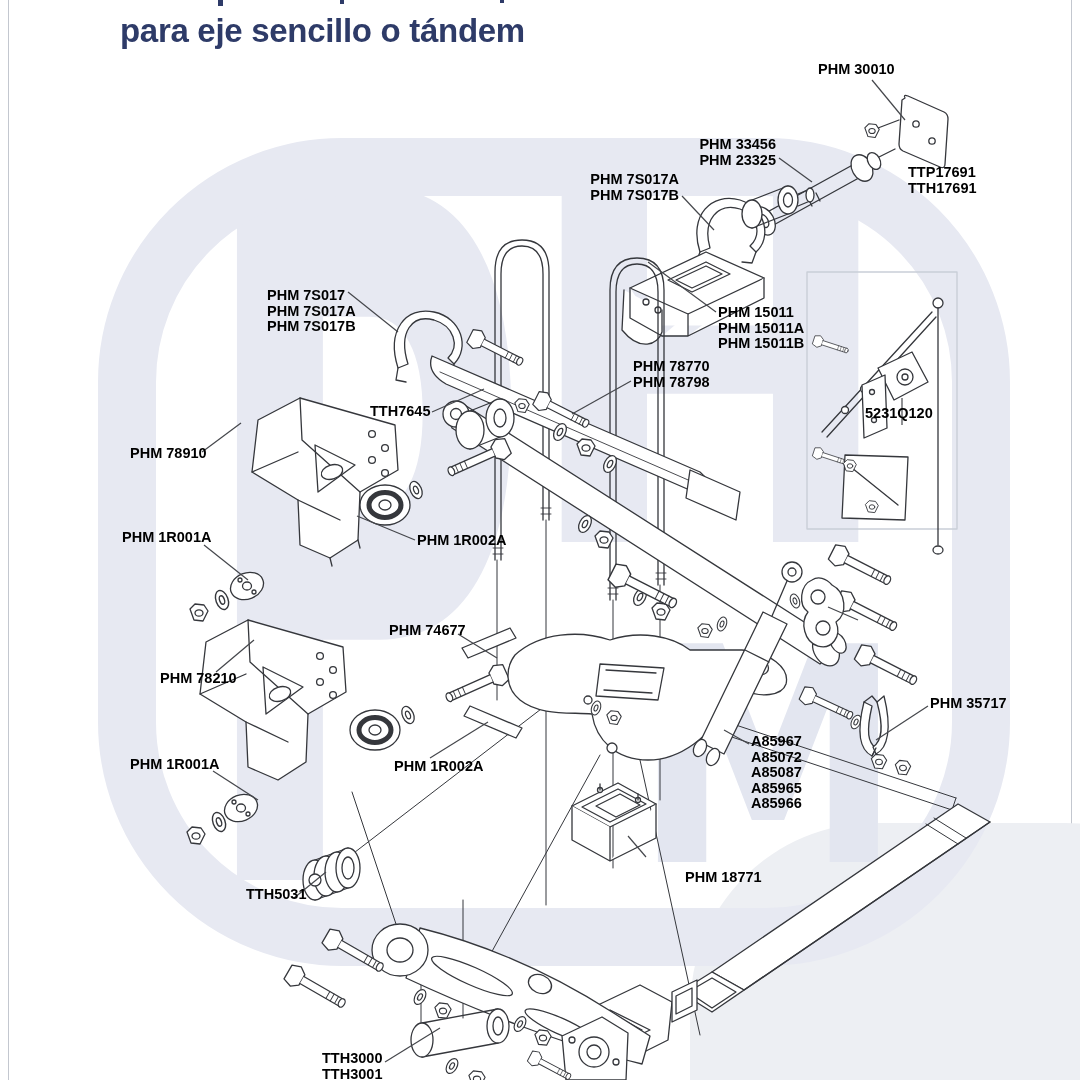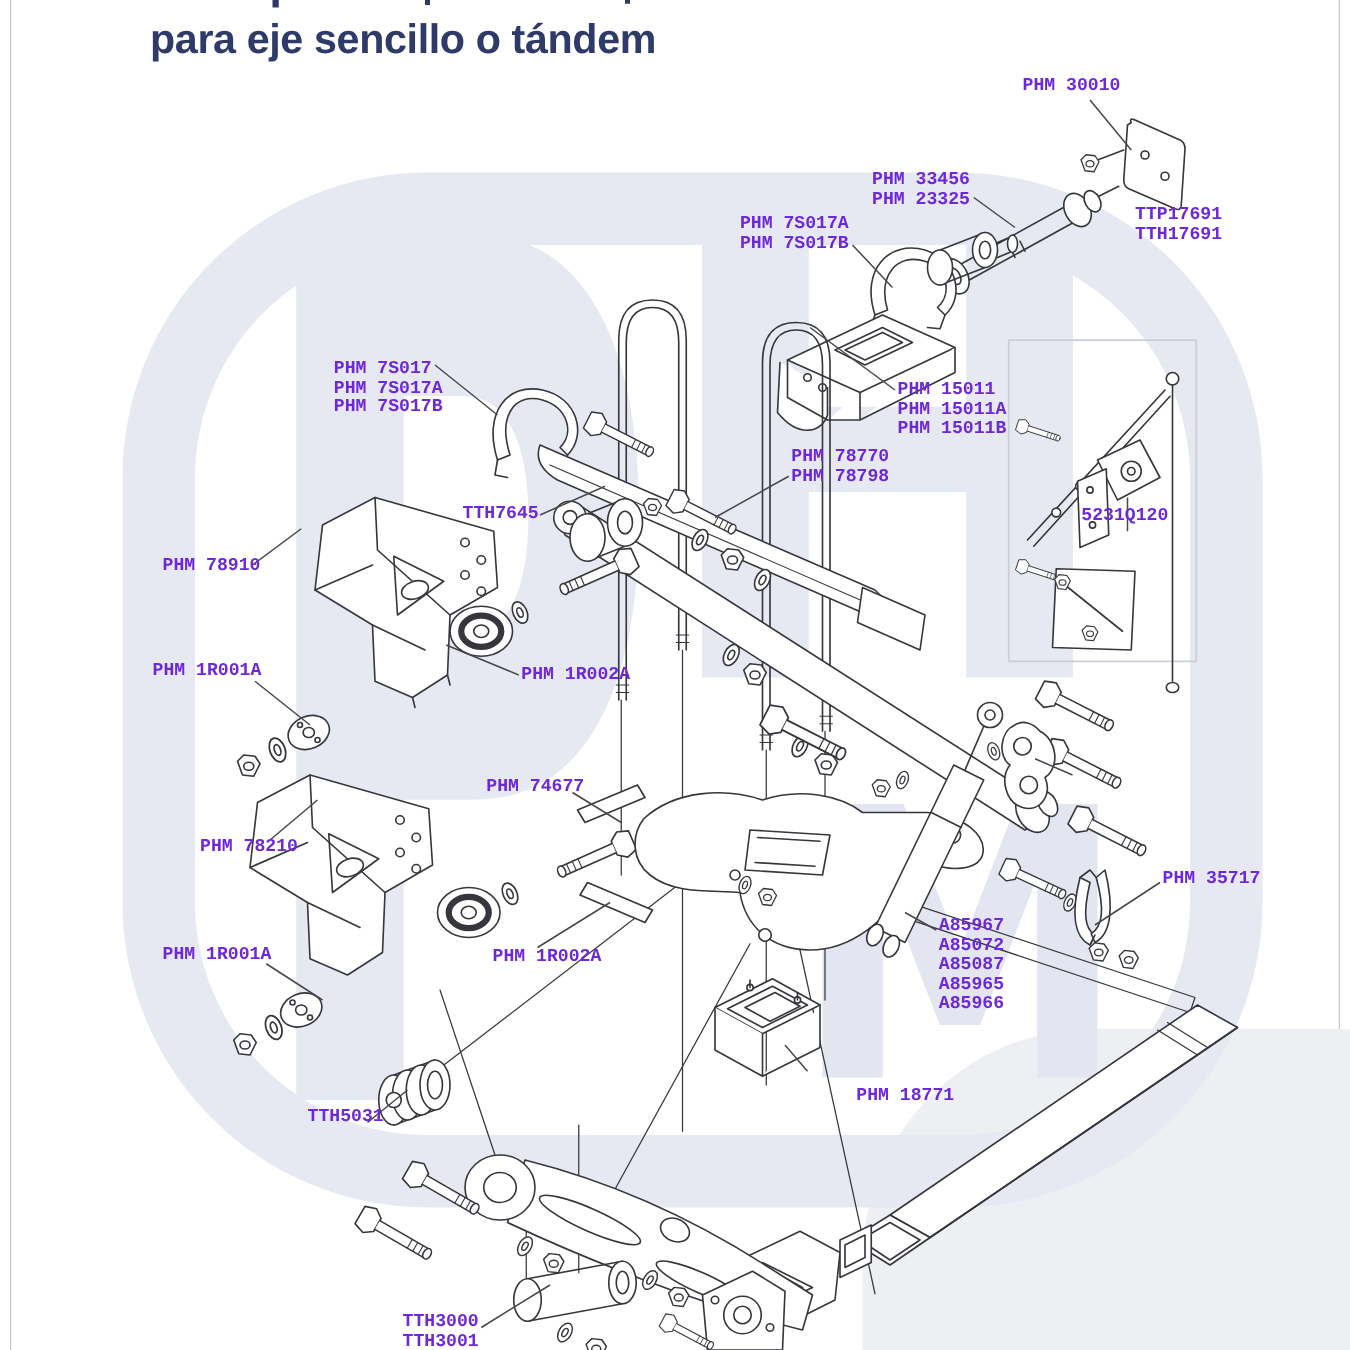--- a/index.html
+++ b/index.html
@@ -6,21 +6,21 @@
   body{width:1080px;height:1080px;position:relative;overflow:hidden;background:#ffffff;
        font-family:"Liberation Sans",sans-serif;}
   .stage{position:absolute;inset:0;}
   .edge-line{position:absolute;top:0;bottom:0;width:1px;background:#c3c7cf;}
   .page-title{position:absolute;left:120px;top:12px;font-size:33px;font-weight:bold;
               color:#2e3b68;letter-spacing:-.3px;white-space:nowrap;}
   .frag{position:absolute;background:#2e3b68;}
   svg{position:absolute;left:0;top:0;}
   .label-layer{position:absolute;inset:0;pointer-events:none;}
   .part-label{position:absolute;font-size:14.5px;line-height:15.5px;font-weight:bold;
-              color:#6d28d9;white-space:nowrap;font-family:Liberation Mono, monospace;}
+              color:#000000;white-space:nowrap;}
   .part-label.right{text-align:right;}
 </style>
 </head>
 <body>
 
 <div class="stage">
 
   <div class="edge-line" style="left:8px"></div>
   <div class="edge-line" style="left:1071px"></div>
 

